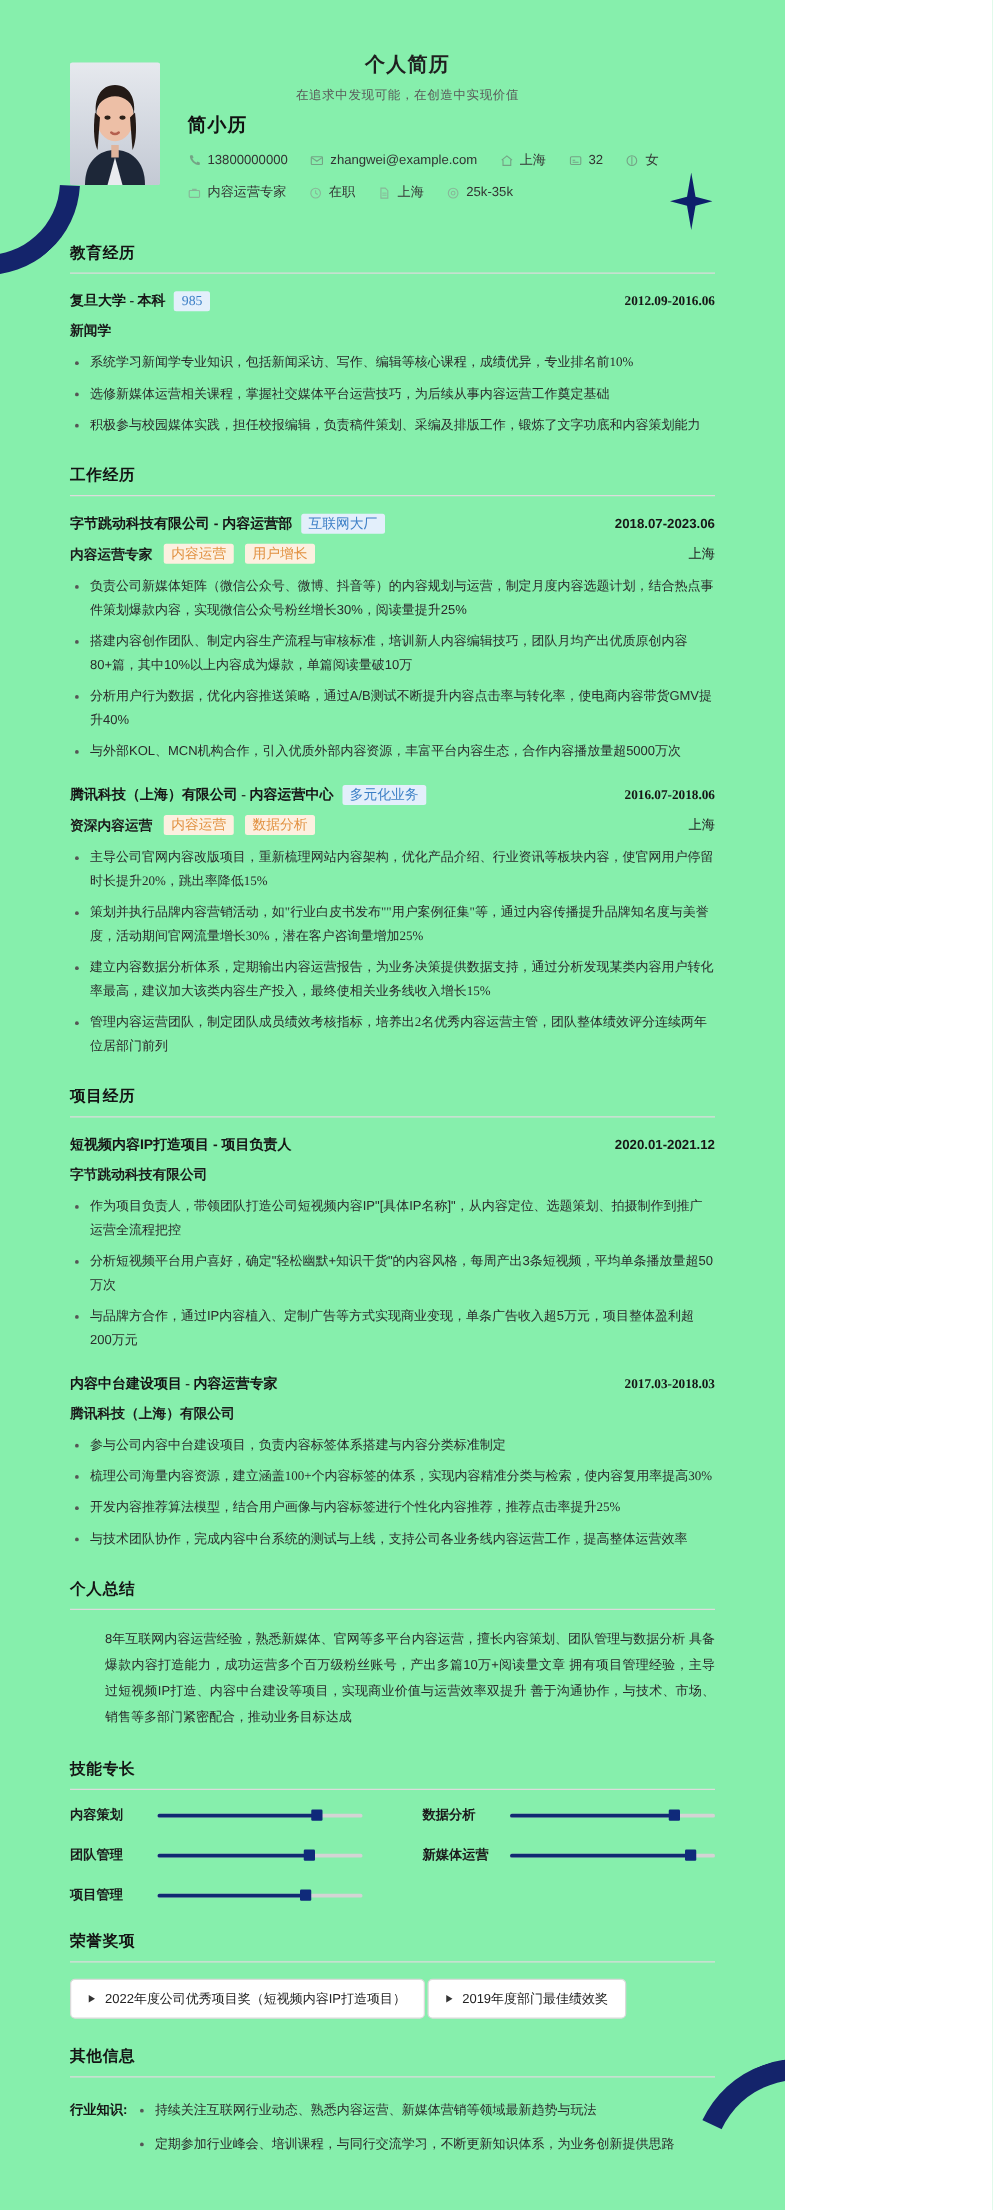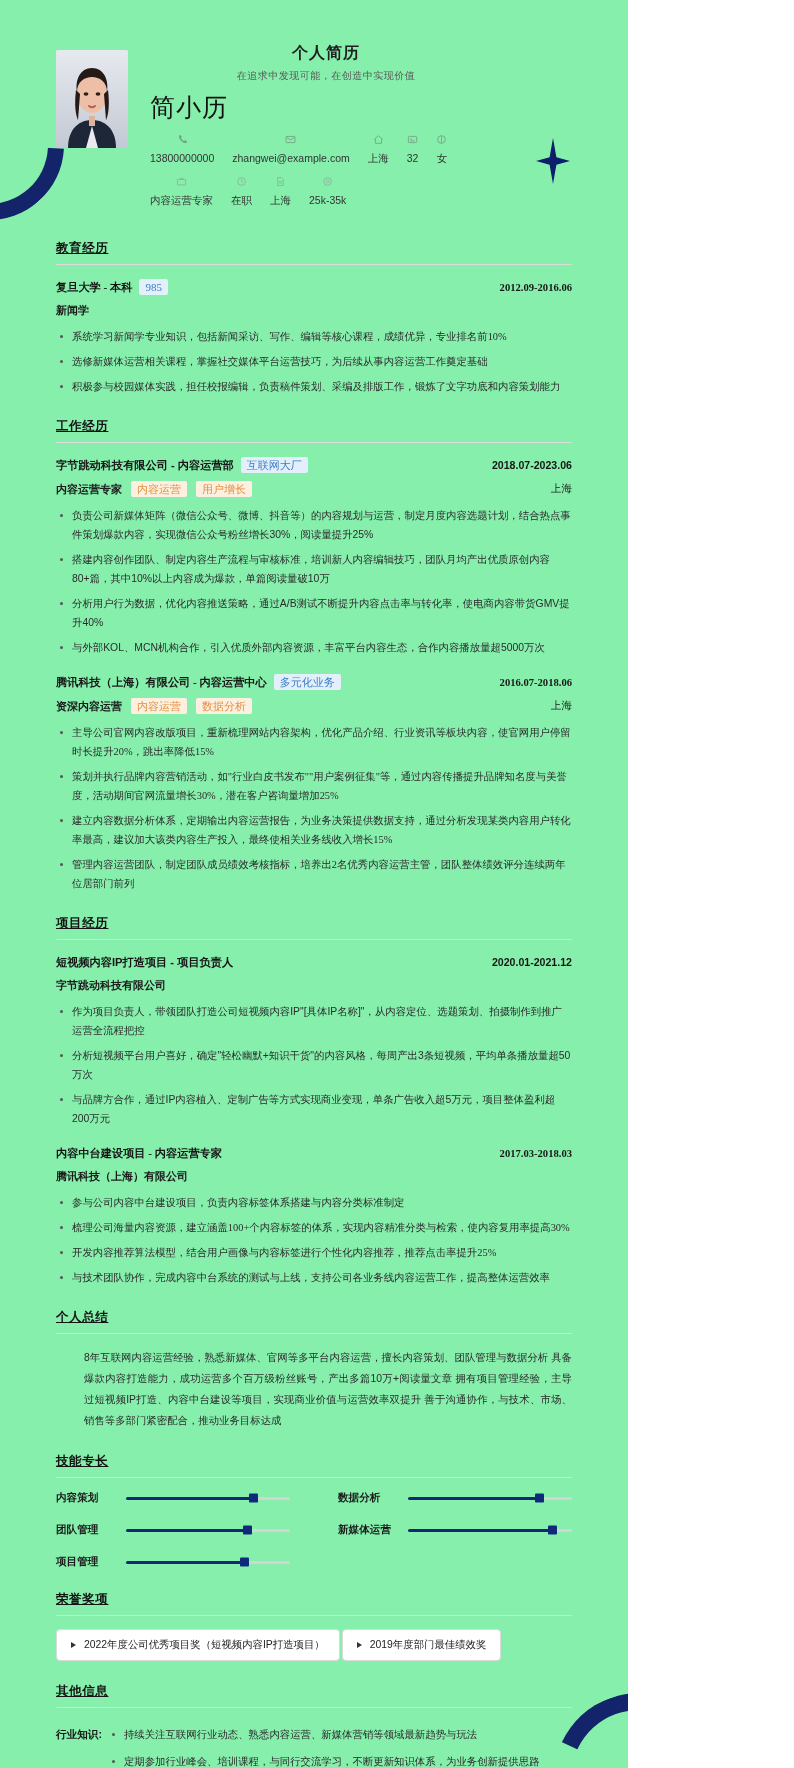--- a/index.html
+++ b/index.html
@@ -95,60 +95,58 @@
     letter-spacing: 1px;
     line-height: 22px;
   }
   .doc-subtitle {
     font-size: 10px;
     color: #5a5a5a;
     margin-top: 5px;
     letter-spacing: .5px;
   }
   .name {
-    font-size: 25px;
-    font-weight: 400;
+    font-size: 15px;
+    font-weight: 700;
     color: #111;
     margin-top: 8px;
     letter-spacing: 1px;
   }
   .contact-row {
     display: flex;
     flex-wrap: wrap;
     align-items: center;
     margin-top: 10px;
     gap: 0 18px;
     font-size: 10.5px;
     color: #333;
   }
   .contact-item {
     display: inline-flex;
     align-items: center;
     gap: 5px;
     white-space: nowrap;
     line-height: 16px;
-    flex-direction: column;
   }
   .ic {
     width: 11px; height: 11px;
     display: inline-block;
     flex: 0 0 11px;
     opacity: .55;
   }
   .ic svg { display: block; width: 11px; height: 11px; }
 
   
   .section { padding: 0 40px; margin-top: 22px; }
   .section-head {
     font-size: 12.5px;
     font-weight: 700;
     color: #141414;
     padding-bottom: 7px;
     letter-spacing: .6px;
-    text-decoration: underline;
   }
   .section-rule {
     height: 1px;
     background: #dcdcdc;
     margin-bottom: 13px;
   }
 
   .entry { margin-bottom: 16px; }
   .entry:last-child { margin-bottom: 4px; font-family: Liberation Serif, serif; }
 

